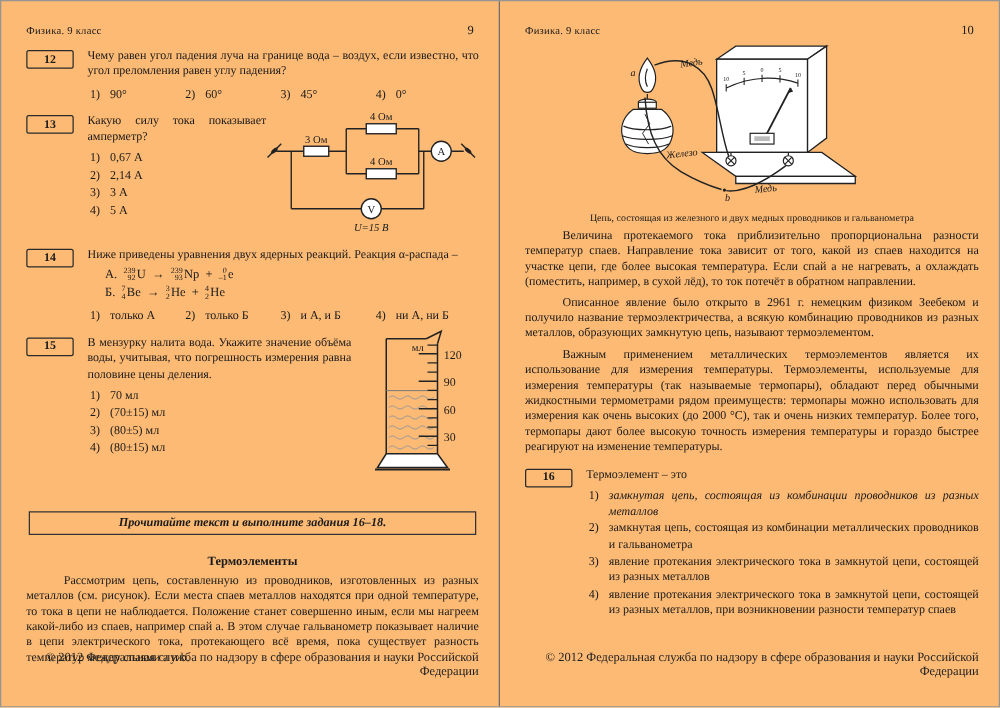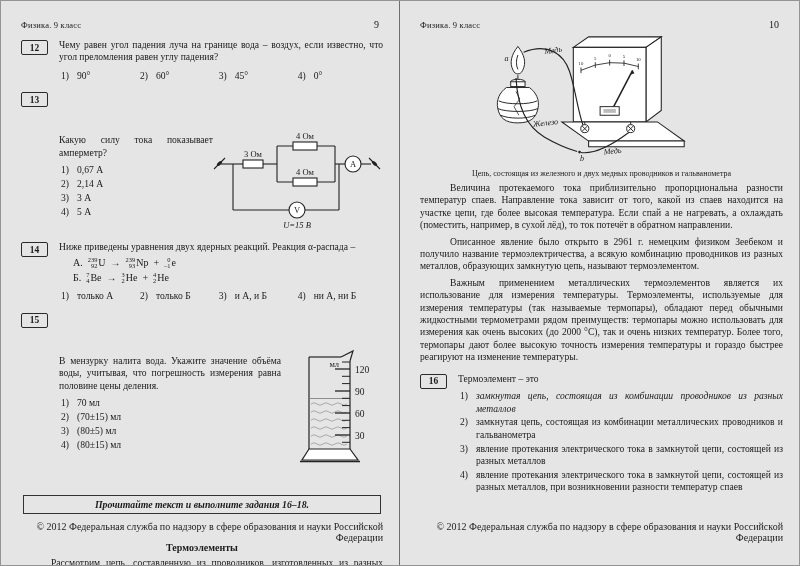--- a/index.html
+++ b/index.html
@@ -1,48 +1,48 @@
 <!DOCTYPE html>
 <html><head>
 <meta charset="utf-8">
 <style>
   * { margin:0; padding:0; box-sizing:border-box; }
   body { background:#fff; font-family:"Liberation Serif","DejaVu Serif",serif; color:#1a1a1a; }
-  .sheet { width:800px; height:566px; border:1px solid #949494; display:flex; background:#e5e5e5; }
+  .sheet { width:800px; height:566px; border:1px solid #949494; display:flex; background:#fdba74; }
   .page { width:50%; height:100%; padding:18px 16px 8px 20px; position:relative; overflow:hidden; }
   .page-left { border-right:1px solid #6e6e6e; }
 
   .page-header { display:flex; justify-content:space-between; align-items:baseline; margin-bottom:4px; }
   .hdr-title { font-size:8.5px; letter-spacing:.2px; }
   .hdr-num { font-size:10px; margin-right:4px; }
 
   .question { display:flex; margin-top:9px; }
-  .qnum-box { width:27px; min-width:27px; height:15px; border:1.2px solid #2a2a2a; border-radius:2px;
+  .qnum-box { width:38px; min-width:27px; height:15px; border:1.2px solid #2a2a2a; border-radius:2px;
               display:flex; align-items:center; justify-content:center;
               font-weight:bold; font-size:9.5px; margin-top:1px; }
   .qbody { flex:1; margin-left:11px; font-size:9.6px; line-height:12.4px; text-align:justify; }
 
   .opt-row { display:flex; margin-top:6px; margin-left:2px; }
   .opt-row .opt { width:24.5%; }
   .opt { font-size:9.6px; line-height:12.4px; display:flex; }
   .opt-n { min-width:16px; }
   .opt-col .opt { margin-top:1.5px; }
   .opt-col { margin-top:5px; margin-left:2px; }
 
-  .split { display:flex;margin-top:43px; }
+  .split { display:flex; }
   .split-left { flex:1; }
 
   .equation { display:flex; align-items:center; gap:5px; font-size:10px; margin:3px 0 0 14px; }
   .nuclide { display:inline-flex; align-items:center; }
   .nstack { display:inline-flex; flex-direction:column; align-items:flex-end;
             font-size:6.4px; line-height:5.8px; margin-right:1px; }
 
   .instruction-box { border:1.2px solid #333; margin:28px 2px 0 2px; padding:3px 4px;
                      text-align:center; font-weight:bold; font-style:italic; font-size:9.8px; }
-  .article-title { text-align:center; font-weight:bold; font-size:10px; margin-top:28px; }
+  .article-title { text-align:center; font-weight:bold; font-size:10px; margin-top:16px; }
   .para { font-size:9.6px; line-height:12.4px; text-align:justify; text-indent:30px; margin-top:4px; }
 
   .figure-wrap { text-align:center; margin-top:2px; }
   .fig-caption { text-align:center; font-size:8px; margin-top:1px; }
 
   .footer { position:absolute; bottom:22px; left:20px; right:16px; text-align:right; font-size:10px; color:#222; }
 
   svg text { font-family:"Liberation Serif","DejaVu Serif",serif; fill:#1a1a1a; }
   .sv-lab { font-size:8.5px; }
   .sv-lab-i { font-size:8.5px; font-style:italic; }

